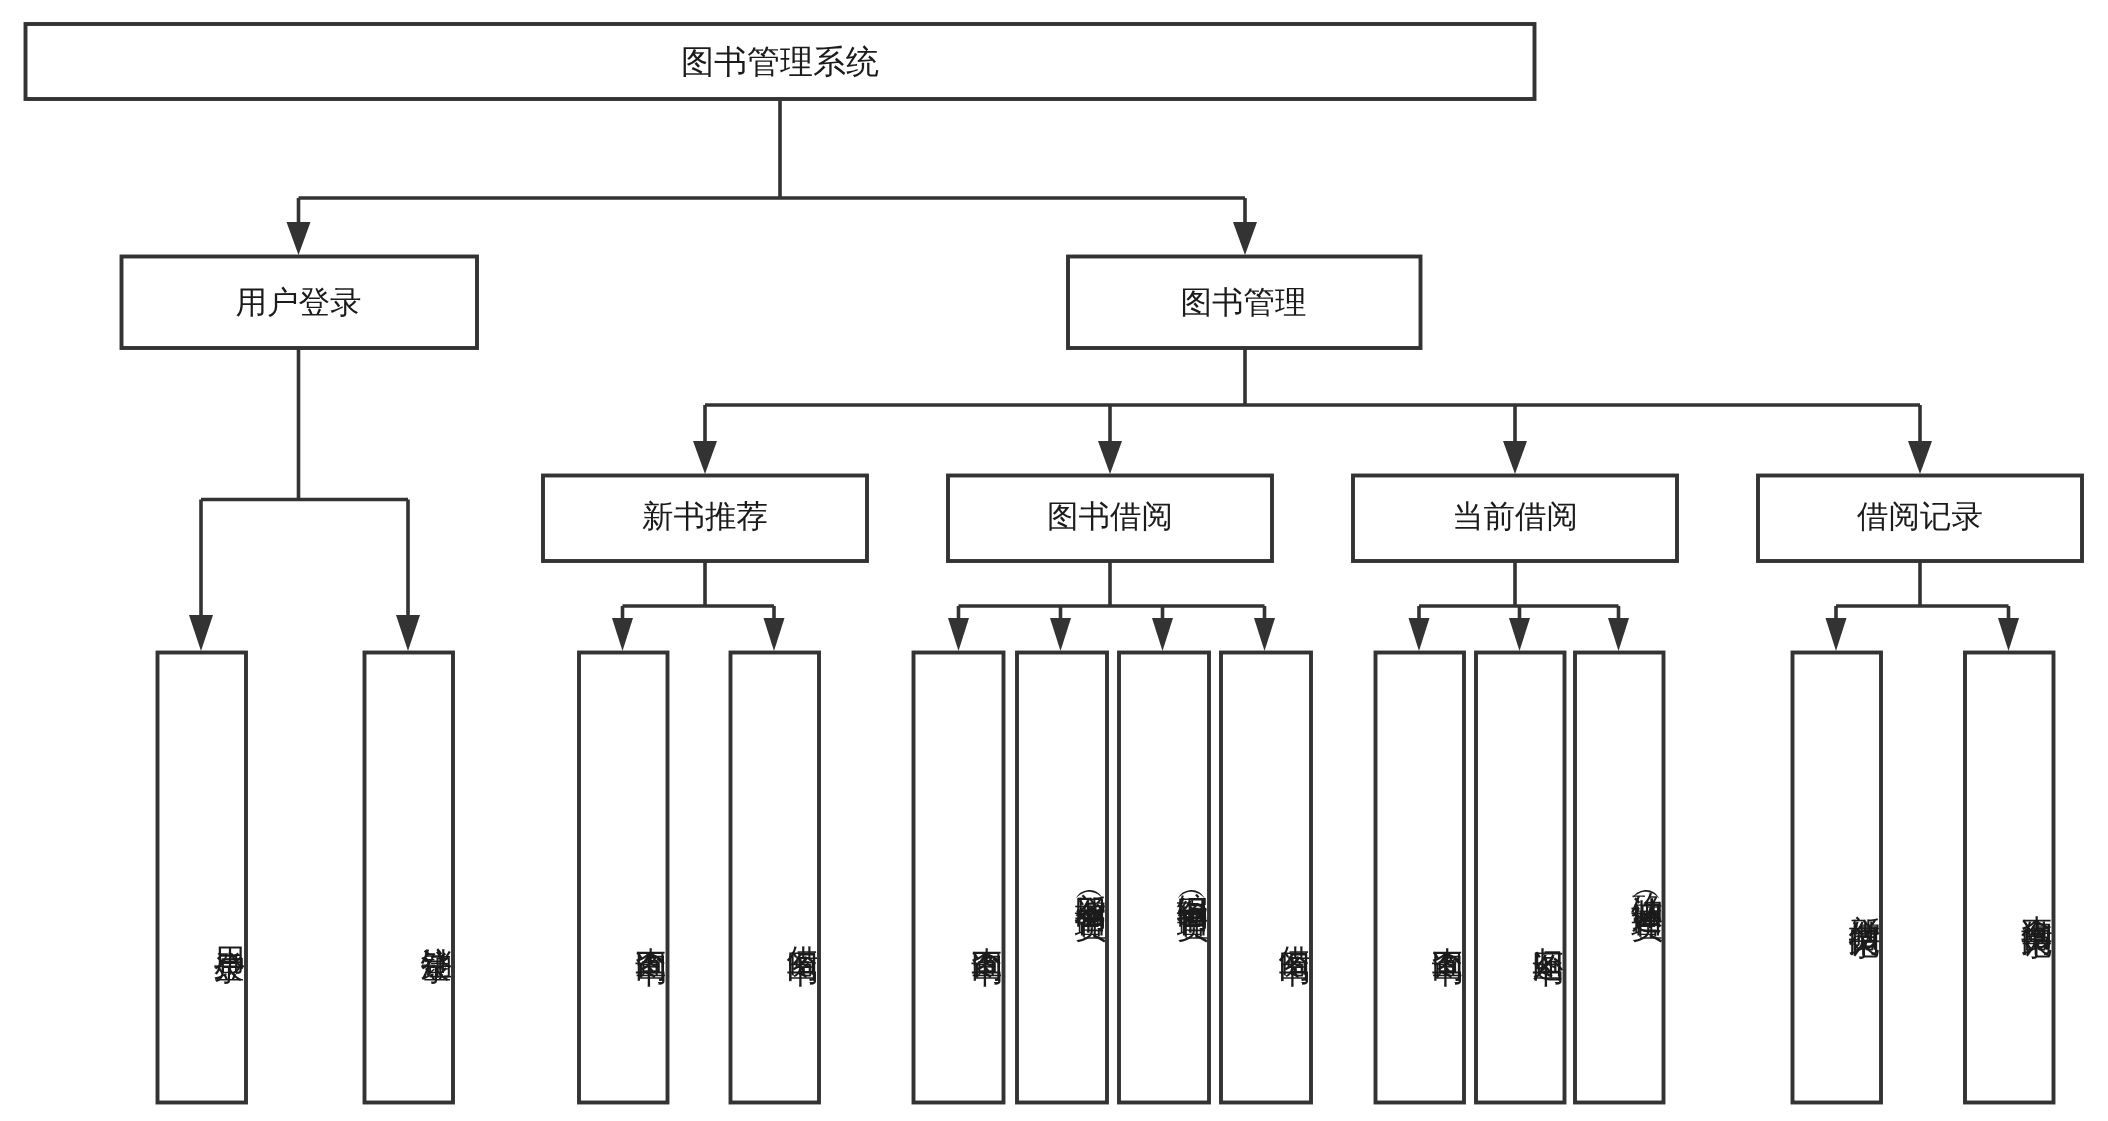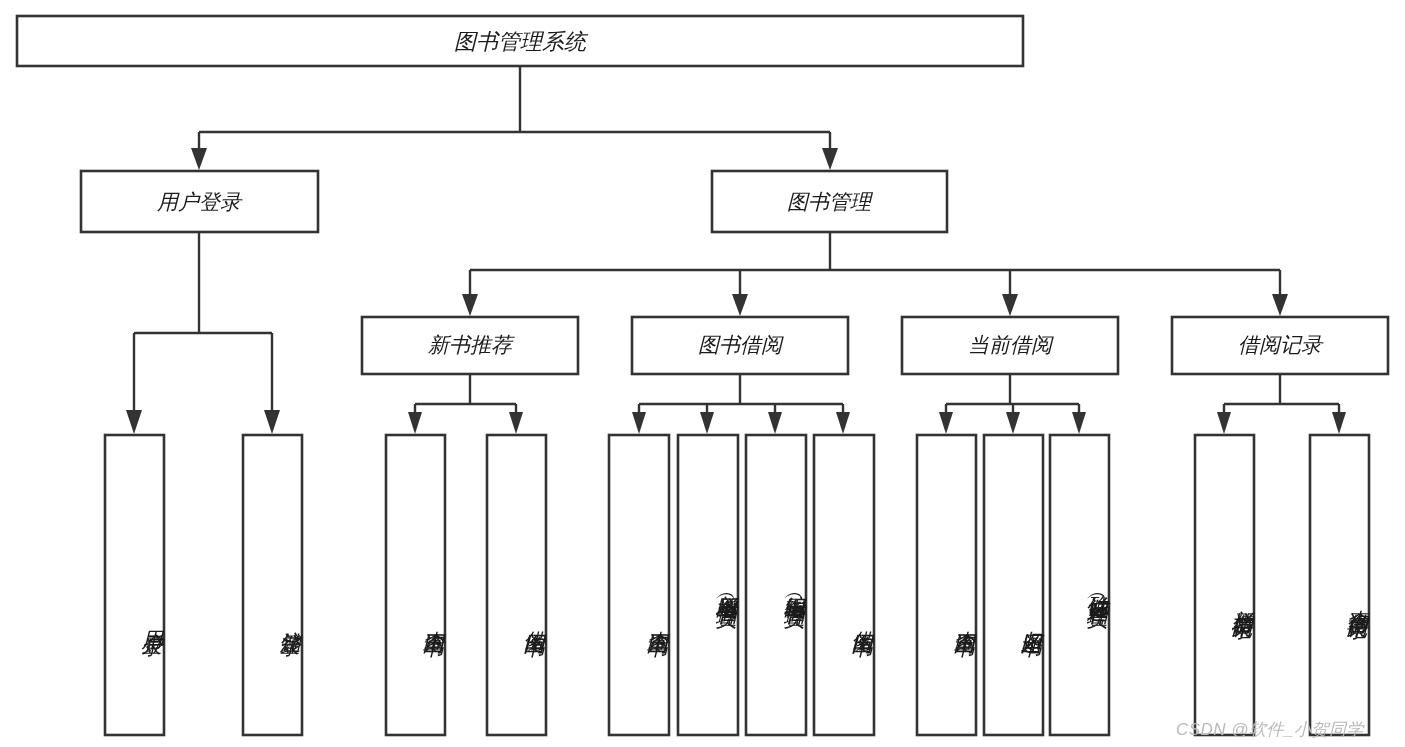--- a/index.html
+++ b/index.html
@@ -11,21 +11,20 @@
     width: 1405px;
     height: 747px;
     font-family: "Liberation Sans", "DejaVu Sans", sans-serif;
     overflow: hidden;
   }
   #diagram-root {
     position: relative;
     width: 1372px;
     height: 747px;
     background: #ffffff;
-    font-style: italic;
   }
   svg.diagram-canvas {
     position: absolute;
     left: 0;
     top: 0;
     width: 1405px;
     height: 747px;
     display: block;
   }
   .node-box {
@@ -223,15 +222,14 @@
   <div class="vlabel" style="left:746px; top:441px; width:60px; height:292px;">编辑图书（管理员）</div>
   <div class="vlabel" style="left:814px; top:500px; width:60px; height:235px;">借阅图书</div>
 
   <div class="vlabel" style="left:917px; top:500px; width:59px; height:235px;">查询图书</div>
   <div class="vlabel" style="left:984px; top:500px; width:59px; height:235px;">归还图书</div>
   <div class="vlabel" style="left:1050px; top:441px; width:59px; height:292px;">确认归还（管理员）</div>
 
   <div class="vlabel" style="left:1195px; top:462px; width:59px; height:273px;">新增借阅记录</div>
   <div class="vlabel" style="left:1310px; top:462px; width:59px; height:273px;">查询借阅记录</div>
 
-  <div class="watermark">CSDN @软件_小贺同学</div>
 
 </div>
 
 </body></html>

